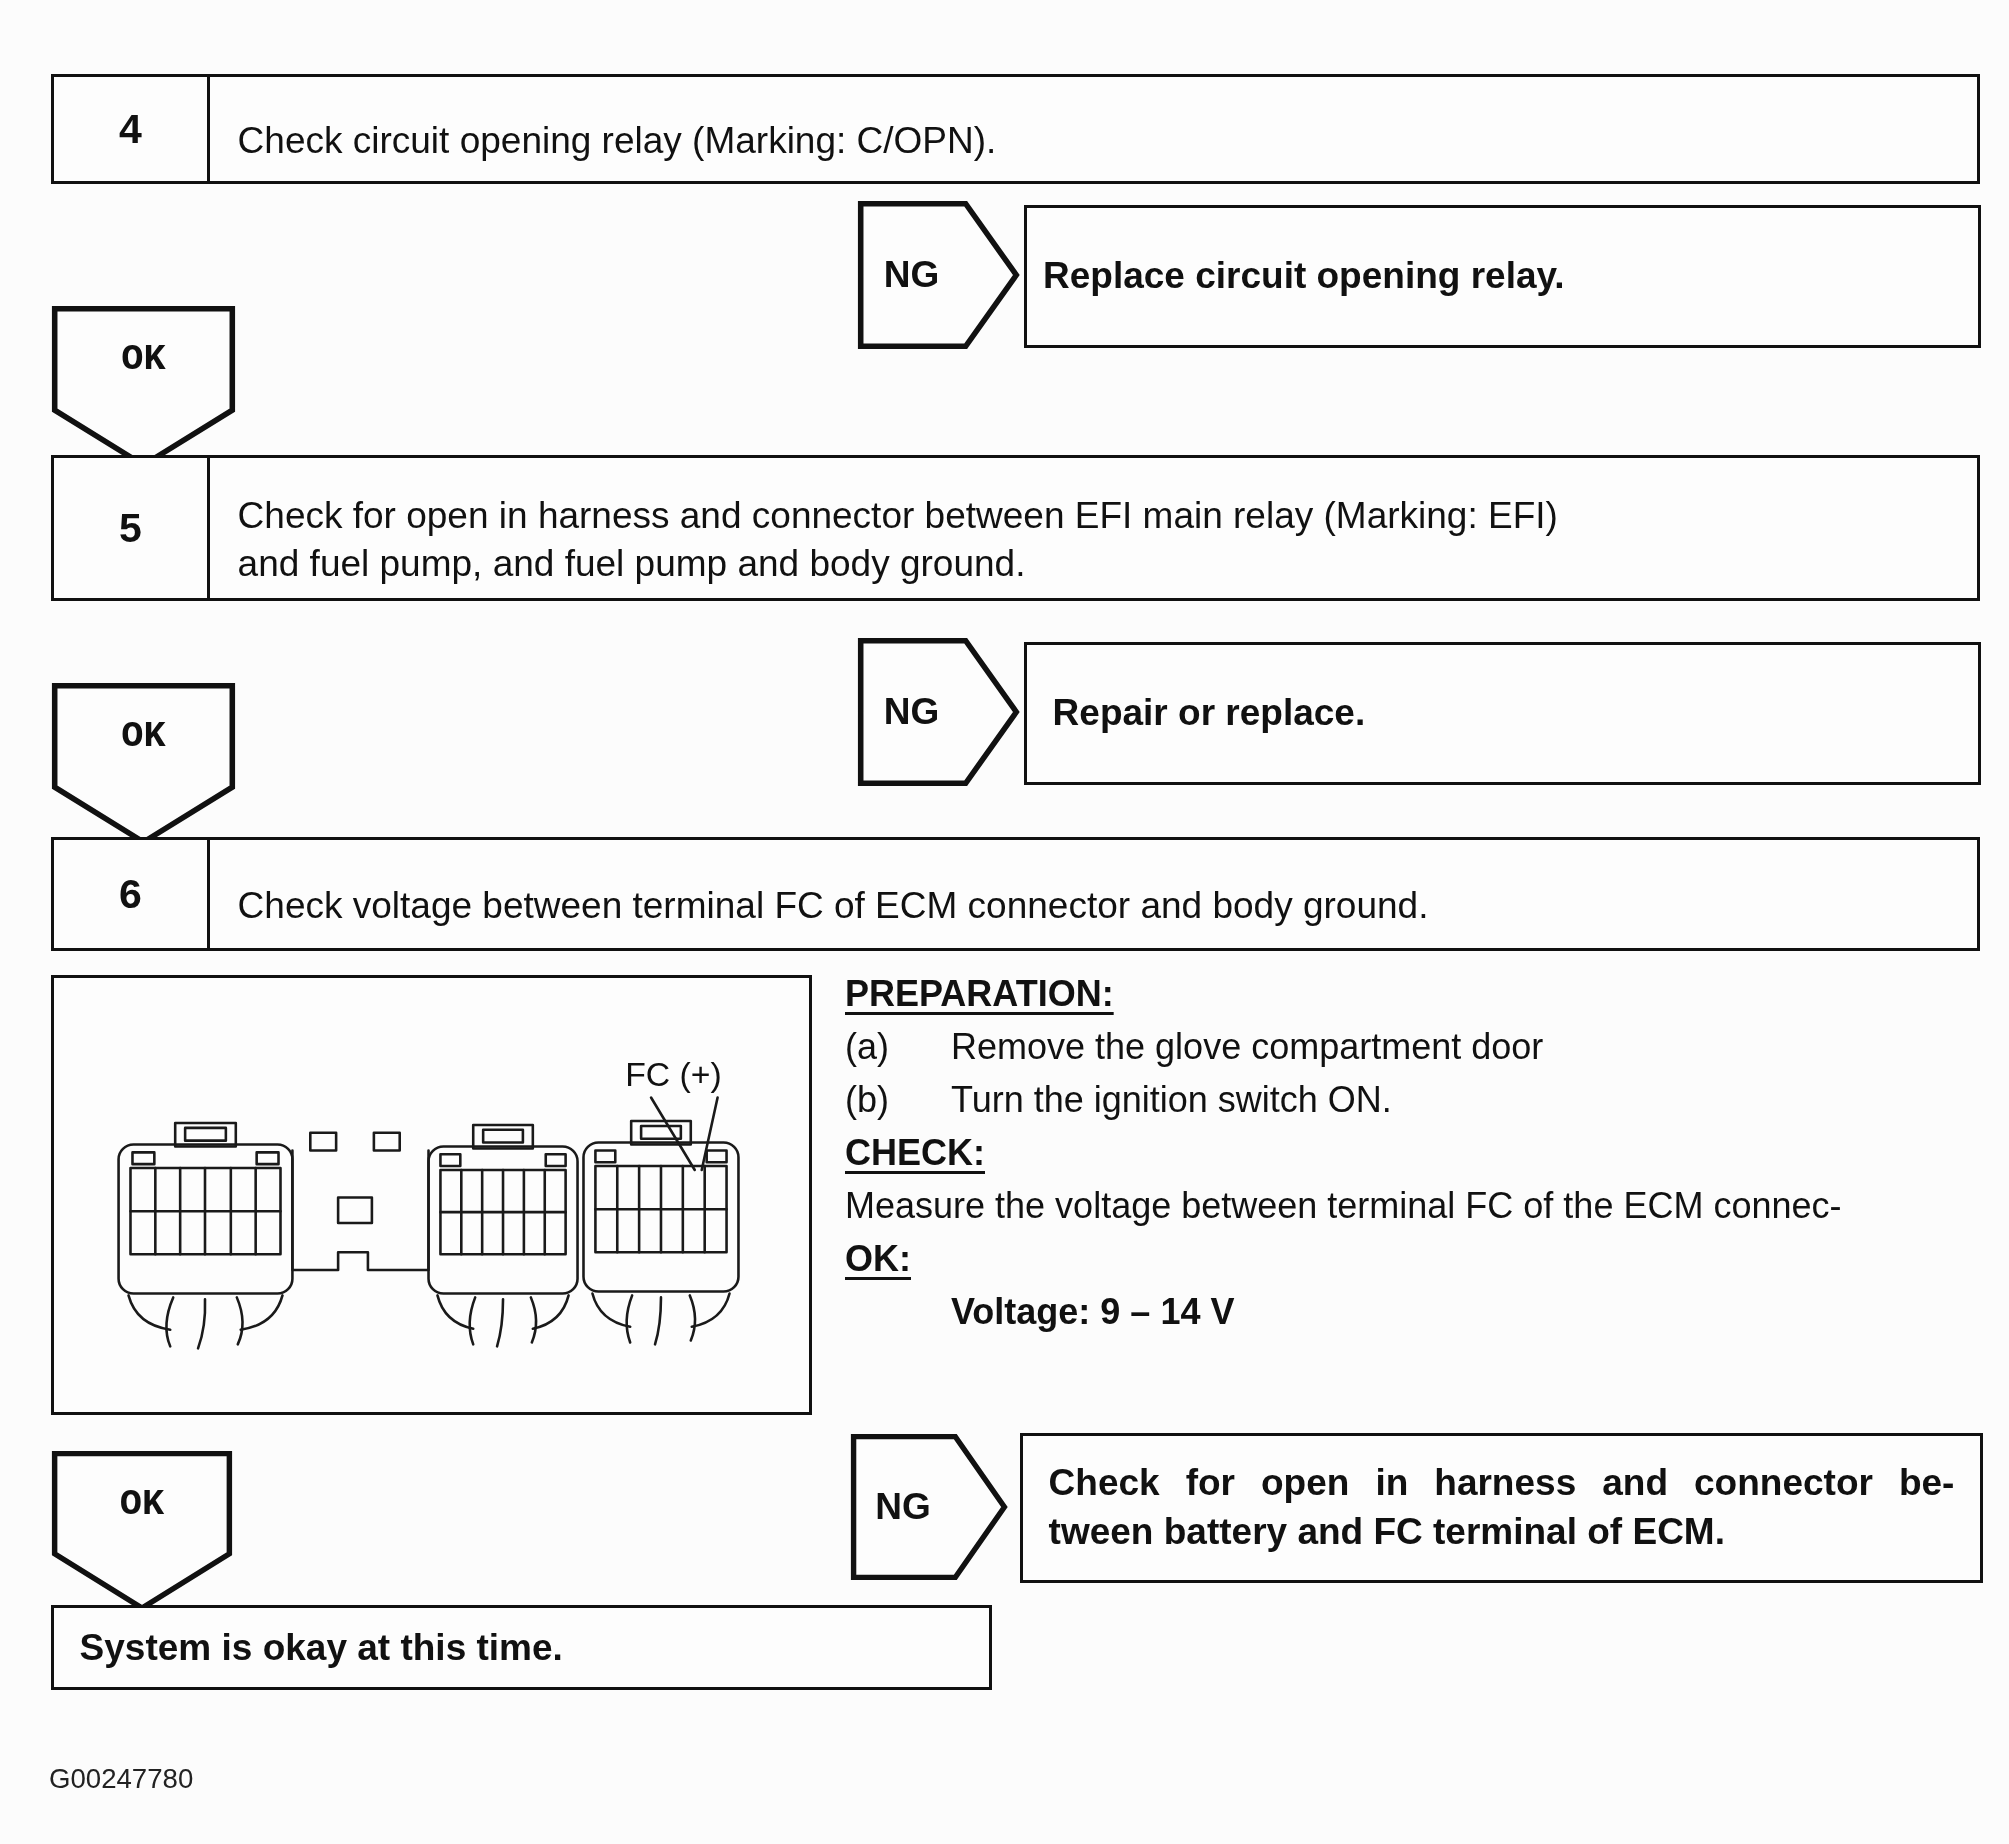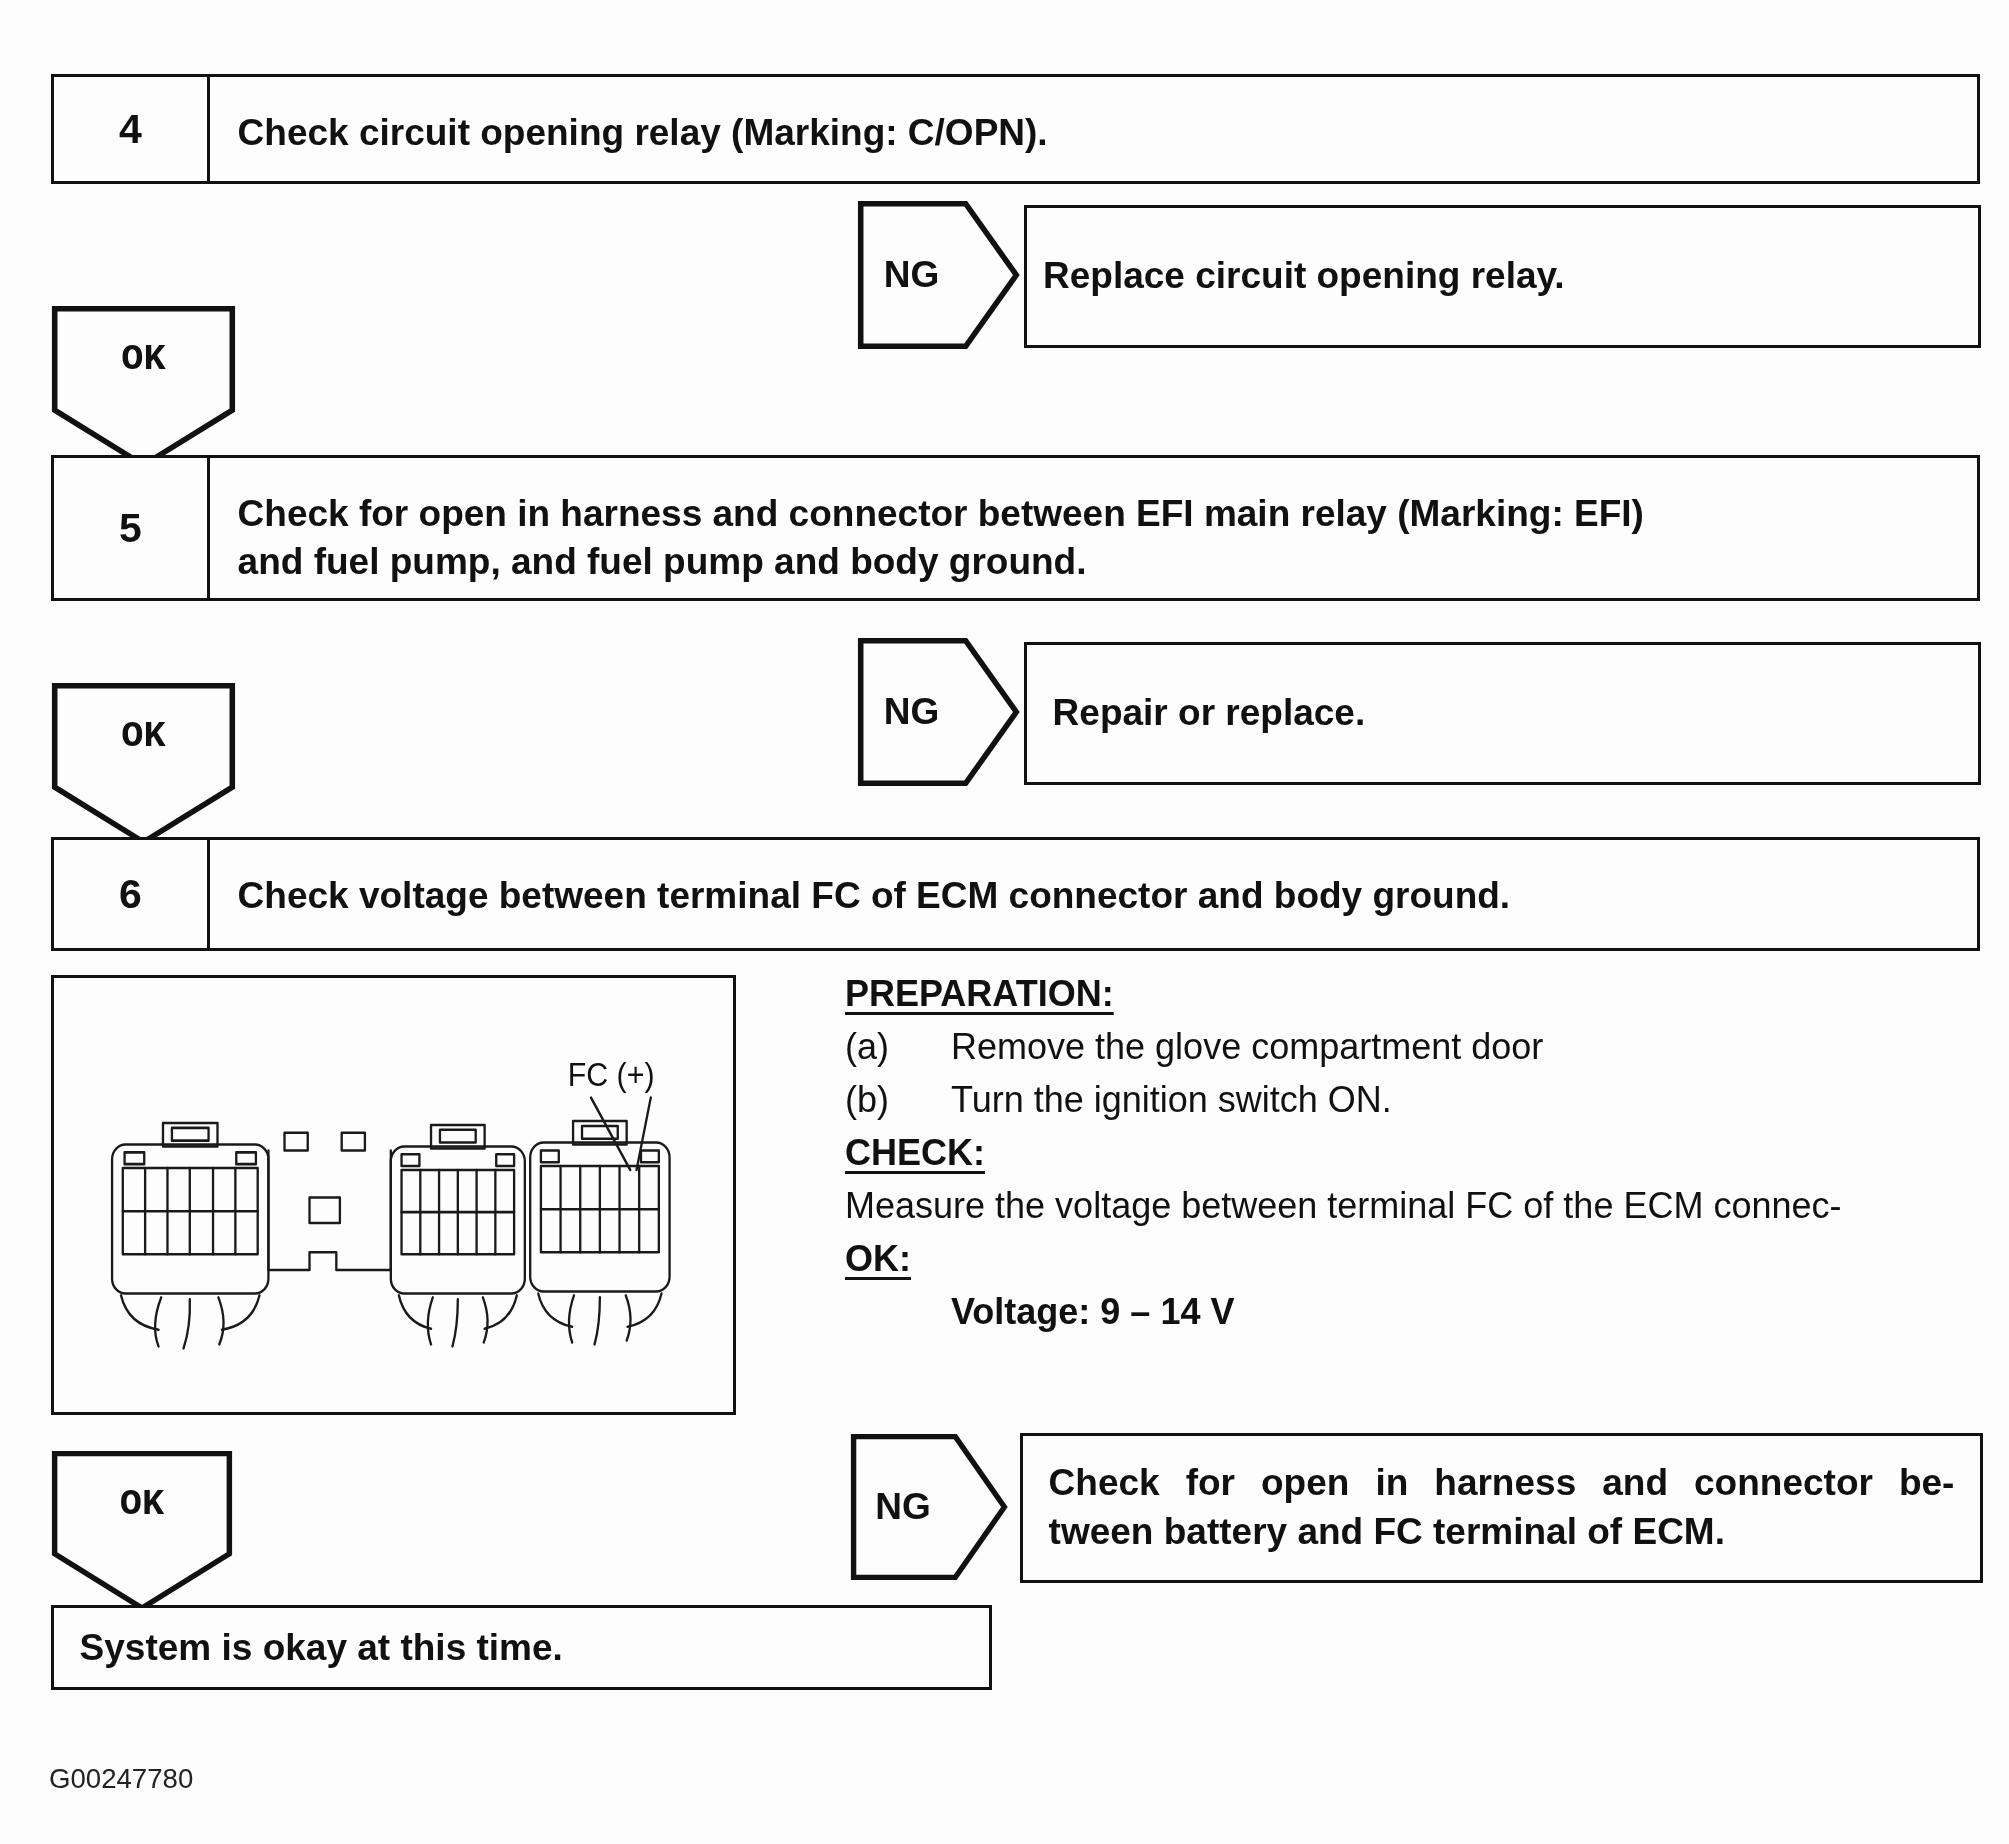--- a/index.html
+++ b/index.html
@@ -17,22 +17,22 @@
 
   
   .step-box { display: flex; border: 3px solid #111; background: #fdfdfd; }
   .step-num {
     width: 156px; flex: 0 0 156px;
     border-right: 3px solid #111;
     display: flex; align-items: center; justify-content: center;
     font-size: 41px; font-weight: bold;
   }
   .step-title {
-    flex: 1; display: flex; flex-direction: column; 
-    padding: 7.9px 27.6px; font-size: 37px; font-weight: bold; line-height: 1.3; margin-top: 24px;
+    flex: 1; display: flex; flex-direction: column; justify-content: center;
+    padding: 7.9px 27.6px; font-size: 37px; font-weight: normal; line-height: 1.3; margin-top: 24px;
   }
   .step-title span { display: block; }
 
   
   .ng-shape { position: absolute; }
   .ng-shape svg { position: absolute; left: 0; top: 0; width: 100%; height: 100%; }
   .ng-label {
     position: absolute; left: 0; top: 50%; transform: translateY(-50%);
     width: 67%; text-align: center; font-weight: bold; font-size: 37px;
   }
@@ -130,21 +130,21 @@
     <span class="ok-label">OK</span>
   </div>
 
   <div class="abs step-box" style="left:51px; top:837px; width:1929px; height:114px;">
     <div class="step-num">6</div>
     <div class="step-title">
       <span>Check voltage between terminal FC of ECM connector and body ground.</span>
     </div>
   </div>
 
-  <div class="abs illus-box" style="left:51px; top:975px; width:685px; height:440px;">
+  <div class="abs illus-box" style="left:51px; top:975px; width:761px; height:440px;">
     <svg viewBox="0 0 760 443" preserveAspectRatio="none">
       <g fill="none" stroke="#1a1a1a" stroke-width="2.6" stroke-linecap="round" stroke-linejoin="round">
 
         <g>
           <g transform="translate(65,148)">
             <rect x="57" y="0" width="61" height="24"></rect>
             <rect x="67" y="5" width="41" height="13"></rect>
             <rect x="0" y="22" width="175" height="152" rx="15"></rect>
             <rect x="14" y="30" width="22" height="12"></rect>
             <rect x="139" y="30" width="22" height="12"></rect>

